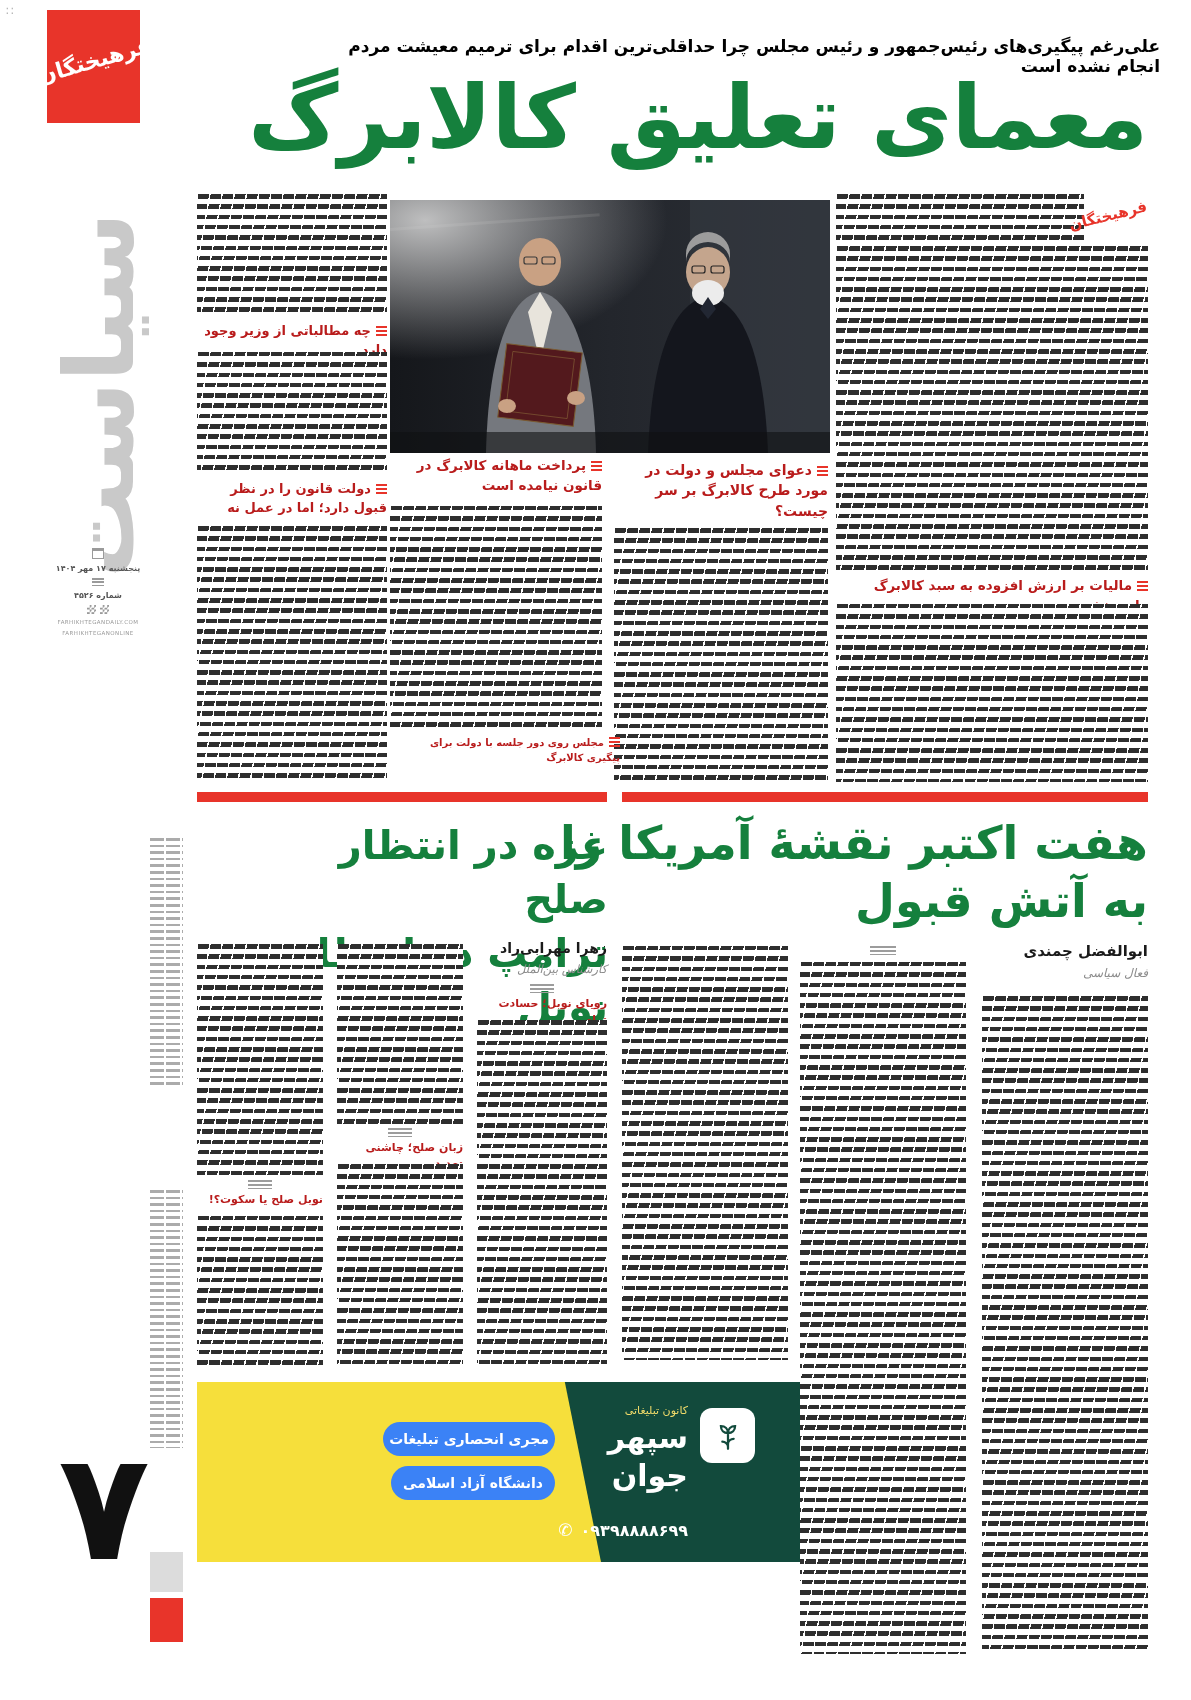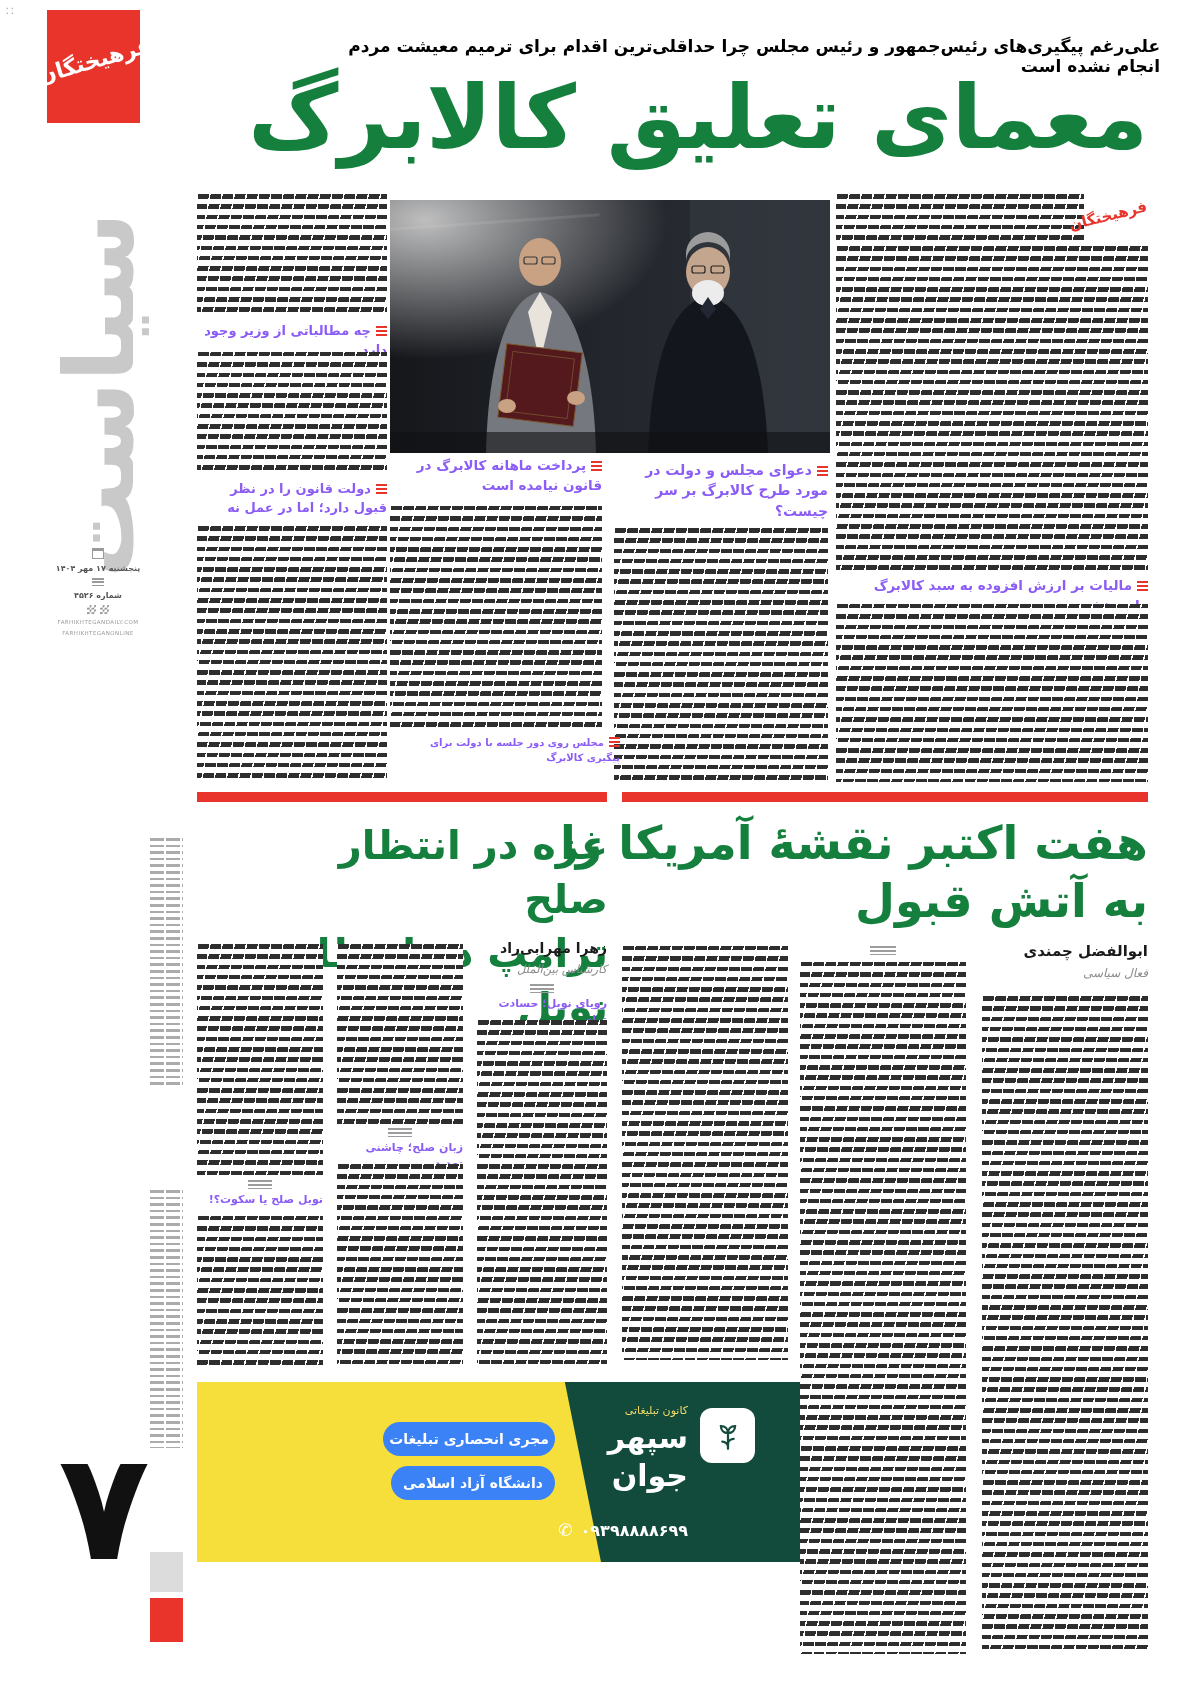--- a/index.html
+++ b/index.html
@@ -6,21 +6,21 @@
   #page{position:relative;width:1191px;height:1700px;background:#fff;overflow:hidden;
         font-family:"DejaVu Sans","Liberation Sans",sans-serif;}
   .abs{position:absolute;}
   .fa{direction:rtl;}
   
   .sim{
     background-image:
       repeating-linear-gradient(100deg,#ffffff 0 1.4px,rgba(255,255,255,0) 1.4px 12px),
       repeating-linear-gradient(180deg,#2e2e2e 0 4.5px,#ffffff 4.5px 10.3px);
   }
-  .red-sub{color:#8b5cf6;font-weight:bold;text-align:right;direction:rtl;line-height:1.45;}
+  .red-sub{color:#b91c1c;font-weight:bold;text-align:right;direction:rtl;line-height:1.45;}
   .bars-red{display:inline-block;width:11px;height:10px;margin-left:5px;vertical-align:-1px;
     background:repeating-linear-gradient(180deg,#e8342a 0 2px,rgba(0,0,0,0) 2px 4.2px);}
   .bars-gray{background:repeating-linear-gradient(180deg,#9c9c9c 0 2px,rgba(0,0,0,0) 2px 4.1px);}
   .headline{font-weight:900;color:#15803d;text-align:right;direction:rtl;}
   .byline-name{font-weight:bold;color:#1a1a1a;text-align:right;direction:rtl;font-size:15px;}
   .byline-role{color:#8c8c8c;text-align:right;direction:rtl;font-size:12px;font-style:italic;}
   .redbar{background:#e8342a;}
   .barcode{
     background-image:
       repeating-linear-gradient(90deg,rgba(0,0,0,0) 0 14px,#ffffff 14px 16px),

